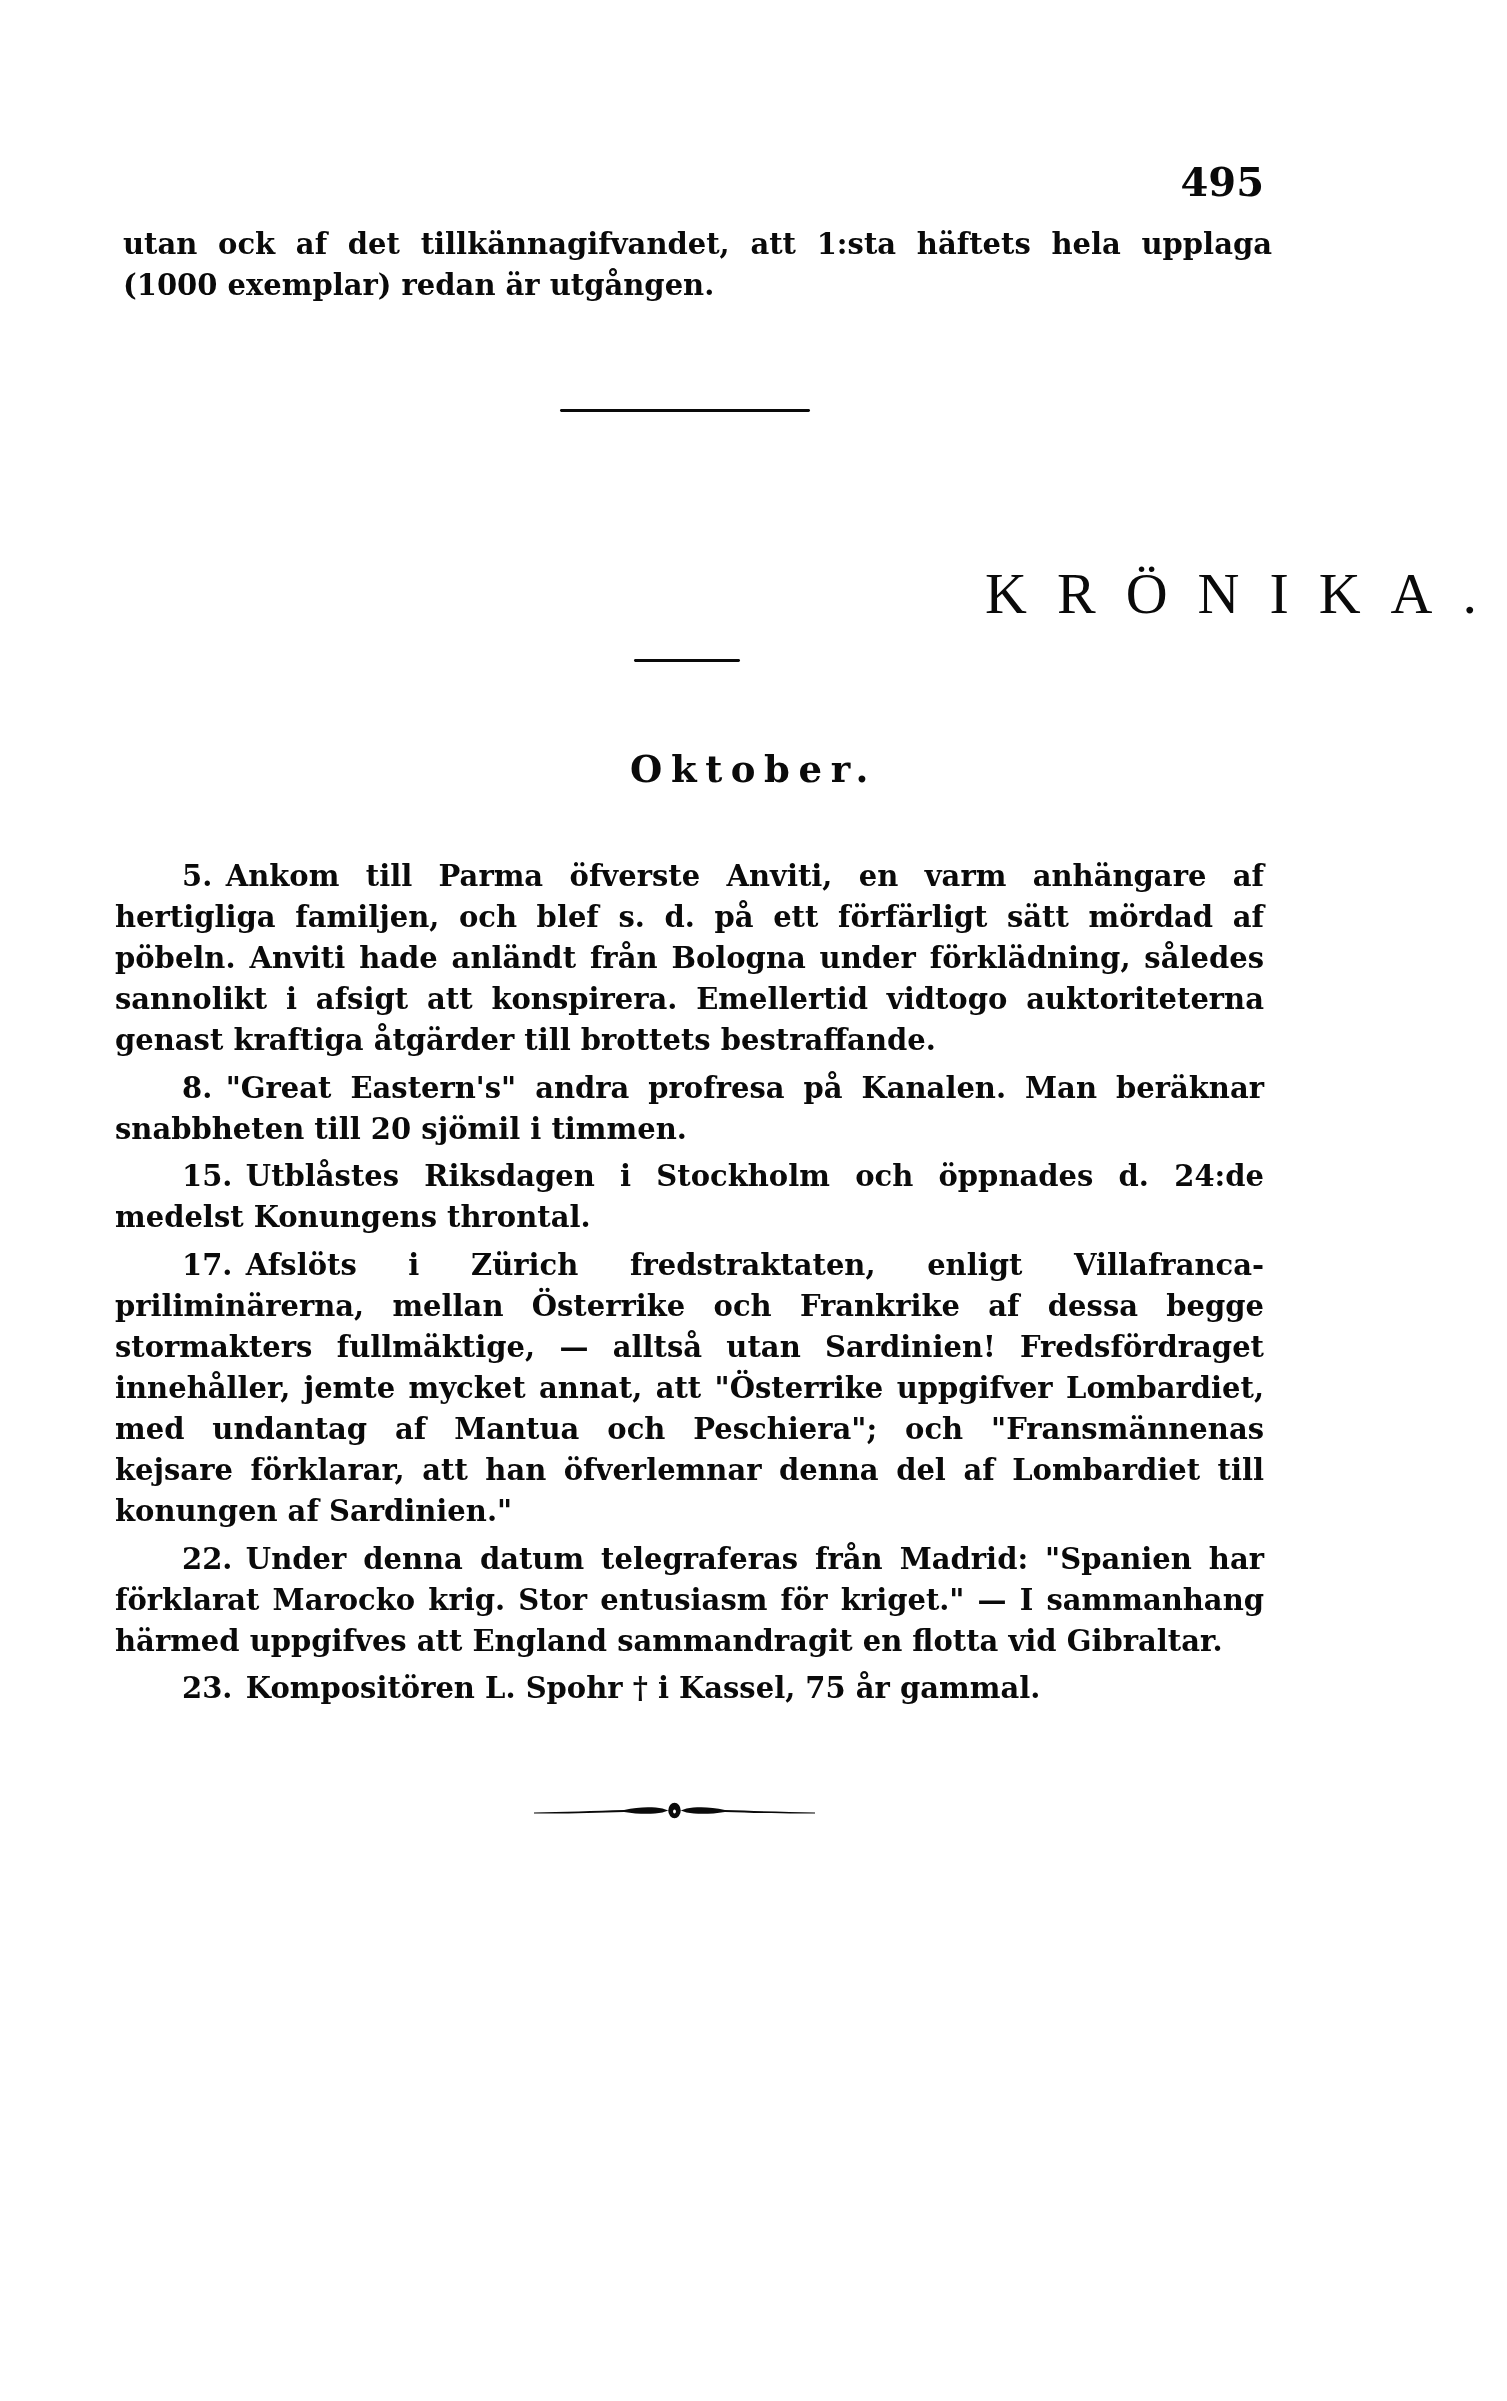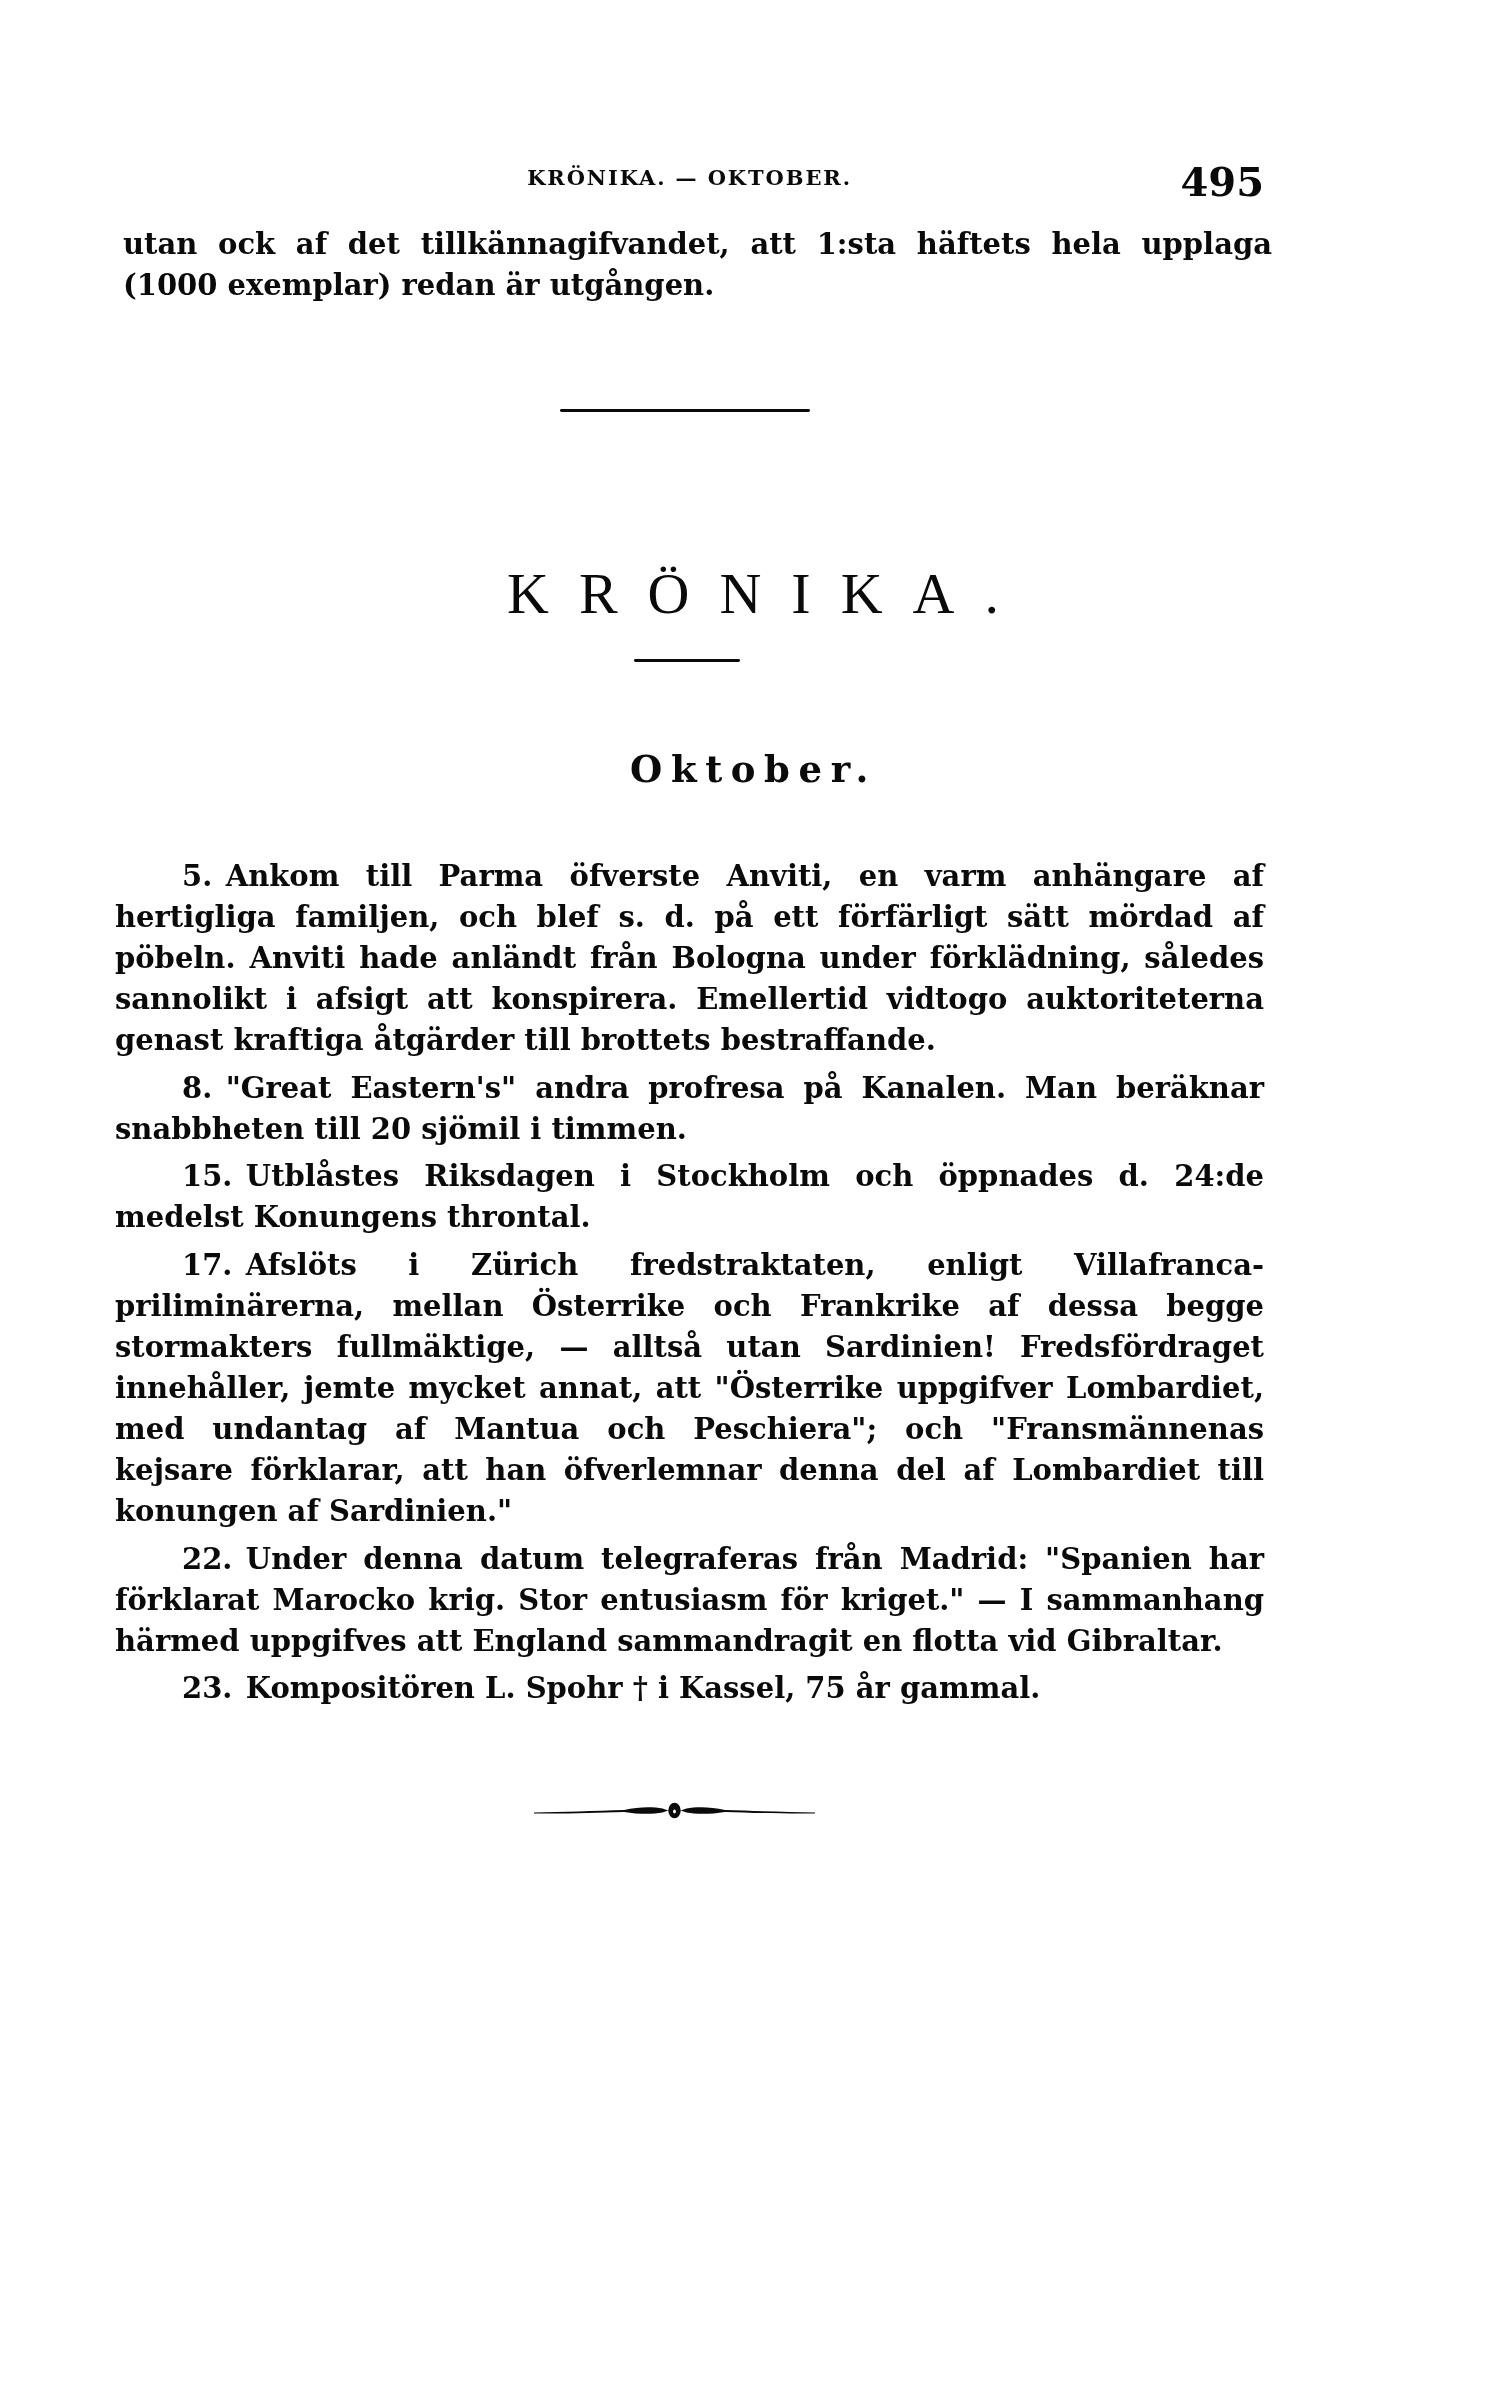--- a/index.html
+++ b/index.html
@@ -26,41 +26,40 @@
     font-size: 29px; line-height: 41px; font-weight: bold;
     text-align: justify; text-align-last: left;
     hyphens: manual;
     margin-top: 44px;
   }
   .continuation { top: 216px; }
   .rule { background: #0a0a0a; height: 3.4px; border-radius: 1.4px; }
   .rule-top { left: 560px; width: 250px; top: 409px; }
   .rule-short { left: 634px; width: 106px; top: 659px; }
   .section-title {
-    left: 0; width: 1507px; top: 560px; text-align: center;
+    left: 0; width: 1507px; top: 560px; text-align: right;
     font-size: 58px; letter-spacing: 30px; font-weight: normal;
     font-family: "Liberation Serif", "DejaVu Serif", serif;
     padding-left: 29px; box-sizing: border-box;
   }
   .section-subtitle {
     left: 0; width: 1507px; top: 723px; text-align: center;
     font-size: 37px; letter-spacing: 8.6px; font-weight: bold;
     font-family: "DejaVu Serif", serif;
     margin-top: 24px;
   }
   .entries { top: 812px; }
   .entry { text-indent: 67px; margin: 0 0 6.7px 0; }
   .entry-day { margin-right: 13.4px; }
   .ornament { left: 533px; top: 1796px; width: 283px; height: 29px; }
 </style>
 </head>
 <body>
 
 <div class="abs running-header">
-  <div class="running-title">KRÖNIKA. — OKTOBER.</div>
   <div class="page-number">495</div>
 </div>
 
 <p class="abs body-text continuation" style="margin:8px;">utan ock af det tillkännagifvandet, att 1:sta häftets hela upplaga (1000 exemplar) redan är utgången.</p>
 
 <div class="abs rule rule-top"></div>
 
 <div class="abs section-title">KRÖNIKA.</div>
 
 <div class="abs rule rule-short"></div>

